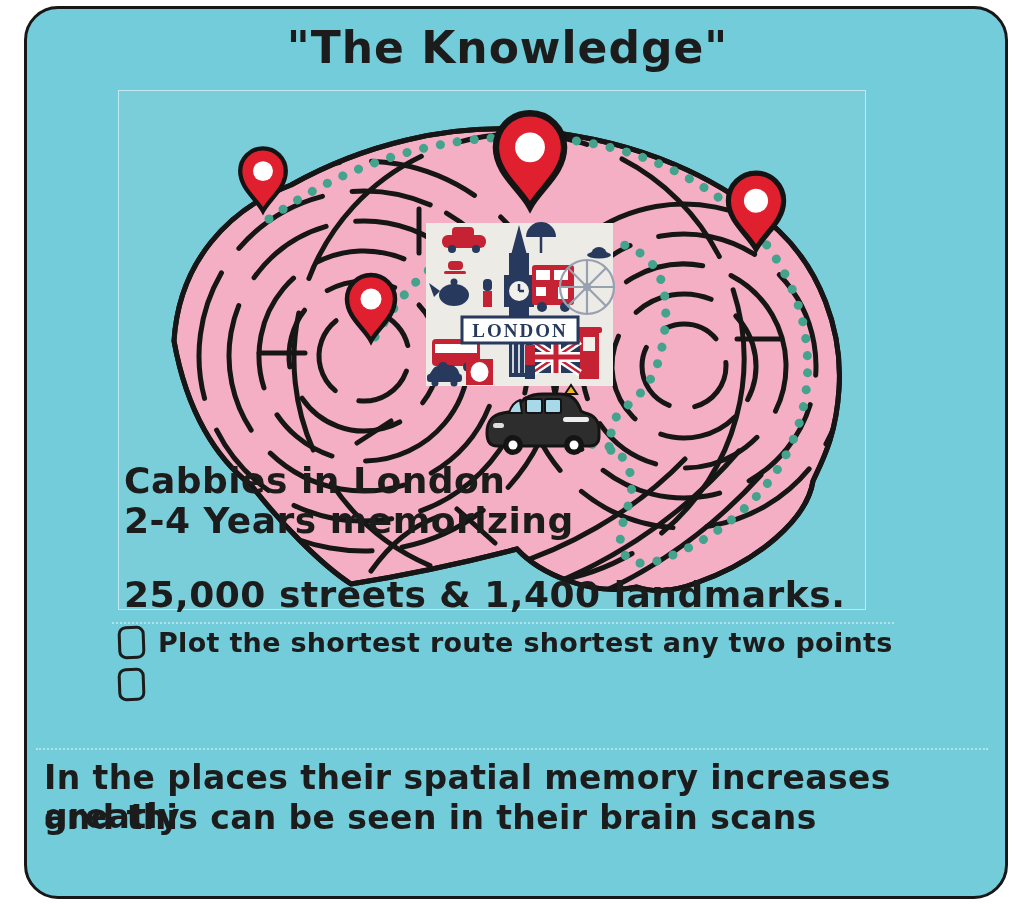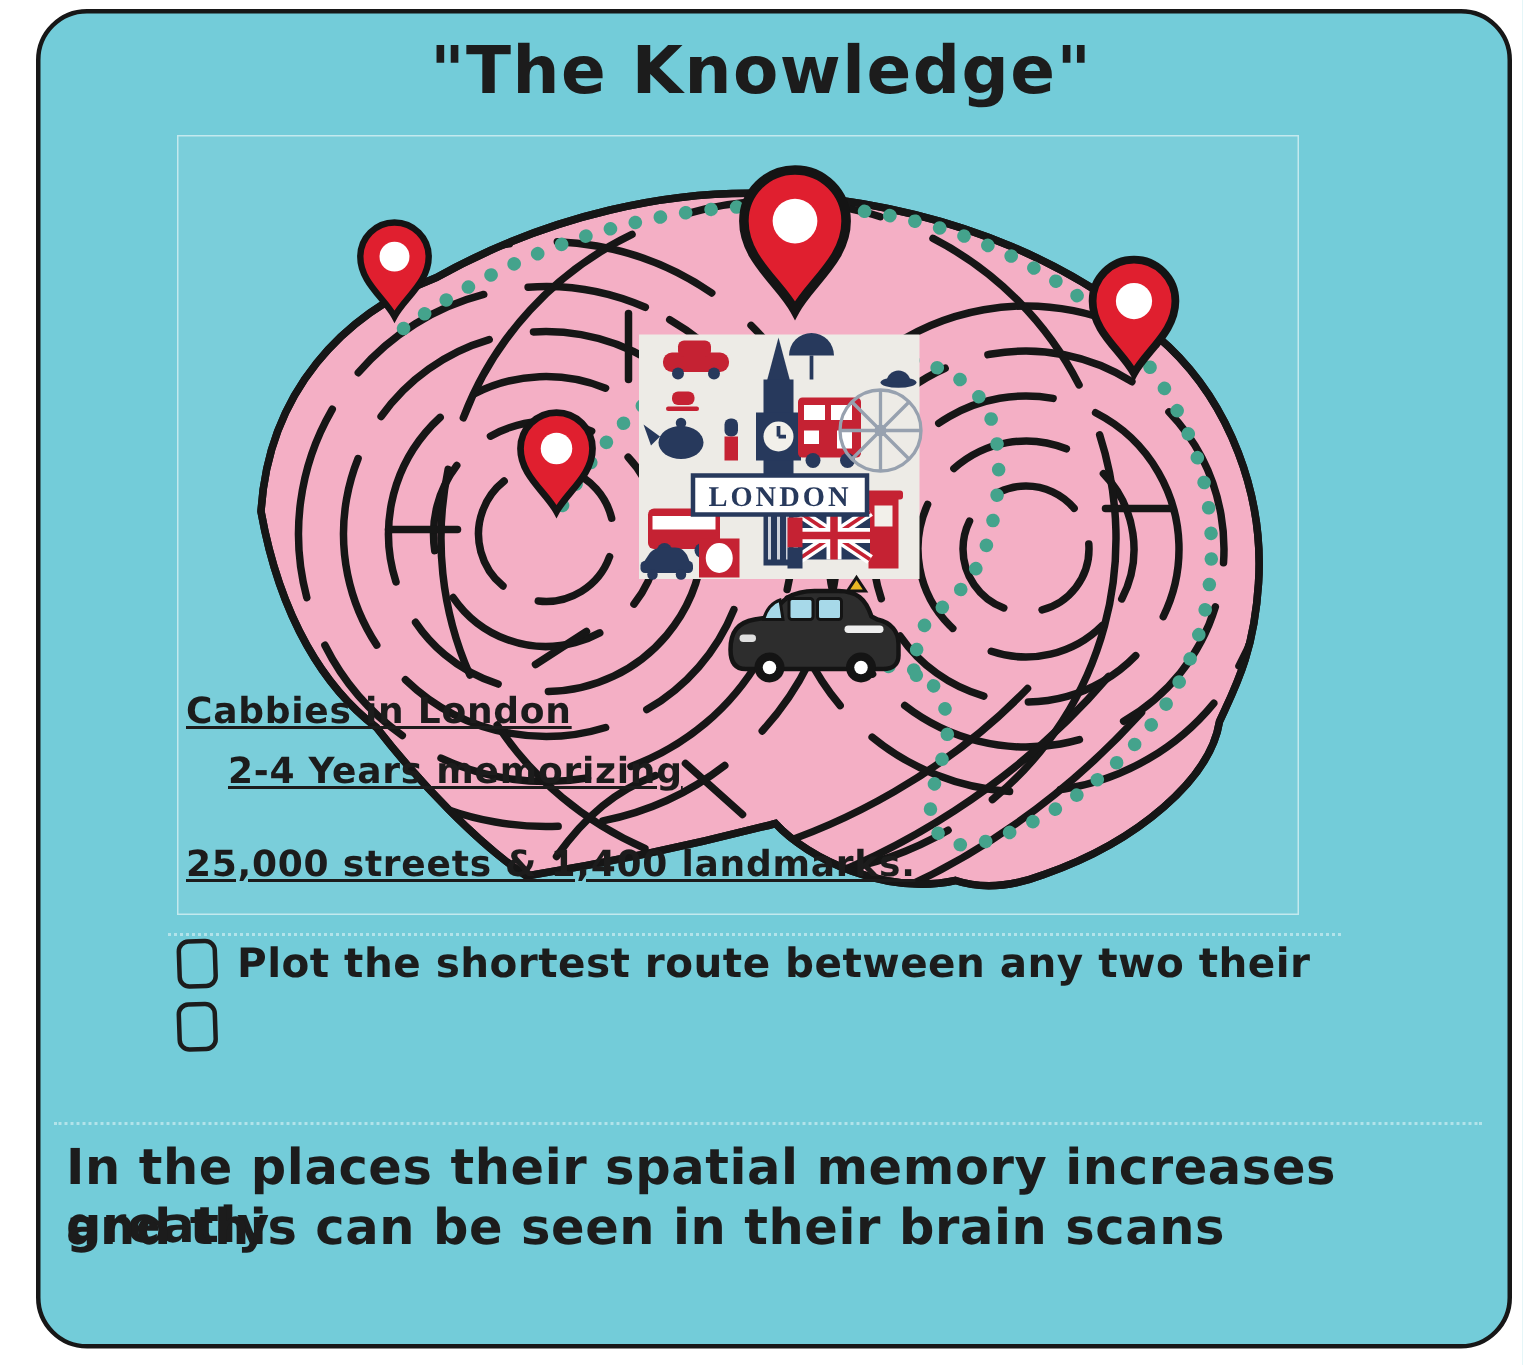--- a/index.html
+++ b/index.html
@@ -5,22 +5,22 @@
   html,body{margin:0;padding:0;background:#ffffff;}
   .page{position:relative;width:1015px;height:910px;background:#ffffff;overflow:hidden;
         font-family:cursive,"DejaVu Sans",sans-serif;color:#1c1c1c;}
   .card{position:absolute;left:24px;top:6px;width:984px;height:893px;box-sizing:border-box;
         background:#73ccd9;border:3px solid #171717;border-radius:34px;}
   .title{position:absolute;left:0;right:0;top:22px;text-align:center;
          font-size:44px;font-weight:700;letter-spacing:1px;}
   .maze-frame{position:absolute;left:118px;top:90px;width:746px;height:518px;
               border:1px solid rgba(255,255,255,.55);background:rgba(255,255,255,.05);}
   .maze-frame svg{display:block;}
-  .fact{position:absolute;left:124px;font-size:24px;font-weight:600;letter-spacing:.5px;text-decoration:underline;}
-  .fact.l1{top:460px;} .fact.l2{top:500px;margin-left:28px;} .fact.l3{top:562px;text-align:right;}
+  .fact{position:absolute;left:124px;font-size:36px;font-weight:600;letter-spacing:.5px;}
+  .fact.l1{top:460px;} .fact.l2{top:500px;} .fact.l3{top:574px;text-align:right;}
   .check-row{position:absolute;left:118px;display:flex;align-items:center;gap:13px;}
   .check-row.r1{top:626px;} .check-row.r2{top:668px;}
   .checkbox{display:inline-block;width:21px;height:27px;border:3px solid #1c1c1c;
             border-radius:8px;transform:rotate(-2deg);background:transparent;}
   .check-label{font-size:27px;font-weight:600;letter-spacing:.3px;}
   .footer-line{position:absolute;left:44px;font-size:33px;font-weight:700;letter-spacing:.4px;}
   .footer-line.f1{top:758px;} .footer-line.f2{top:798px;}
   .guide{position:absolute;border-top:2px dotted rgba(255,255,255,.45);height:0;}
   .guide.g1{left:112px;top:622px;width:782px;}
   .guide.g2{left:36px;top:748px;width:952px;}
@@ -204,21 +204,21 @@
   </div>
 
   <div class="fact l1">Cabbies in London</div>
   <div class="fact l2">2-4 Years memorizing</div>
   <div class="fact l3">25,000 streets &amp; 1,400 landmarks.</div>
 
   <div class="guide g1"></div>
 
   <div class="check-row r1">
     <span class="checkbox"></span>
-    <span class="check-label">Plot the shortest route between any two their</span>
+    <span class="check-label">Plot the shortest route shortest any two points</span>
   </div>
   <div class="check-row r2">
     <span class="checkbox"></span>
   </div>
 
   <div class="guide g2"></div>
 
   <div class="footer-line f1">In the places their spatial memory increases greatly</div>
   <div class="footer-line f2">and this can be seen in their brain scans</div>
 </div>

